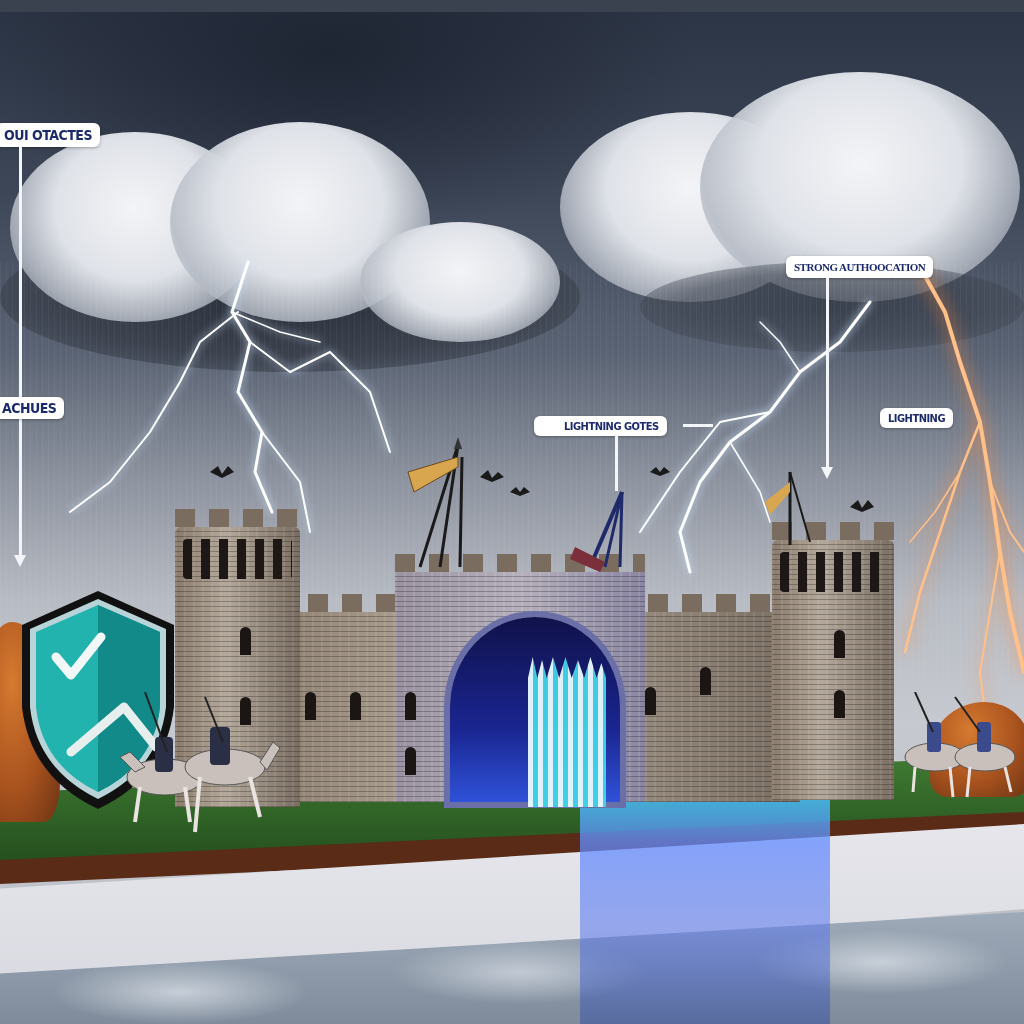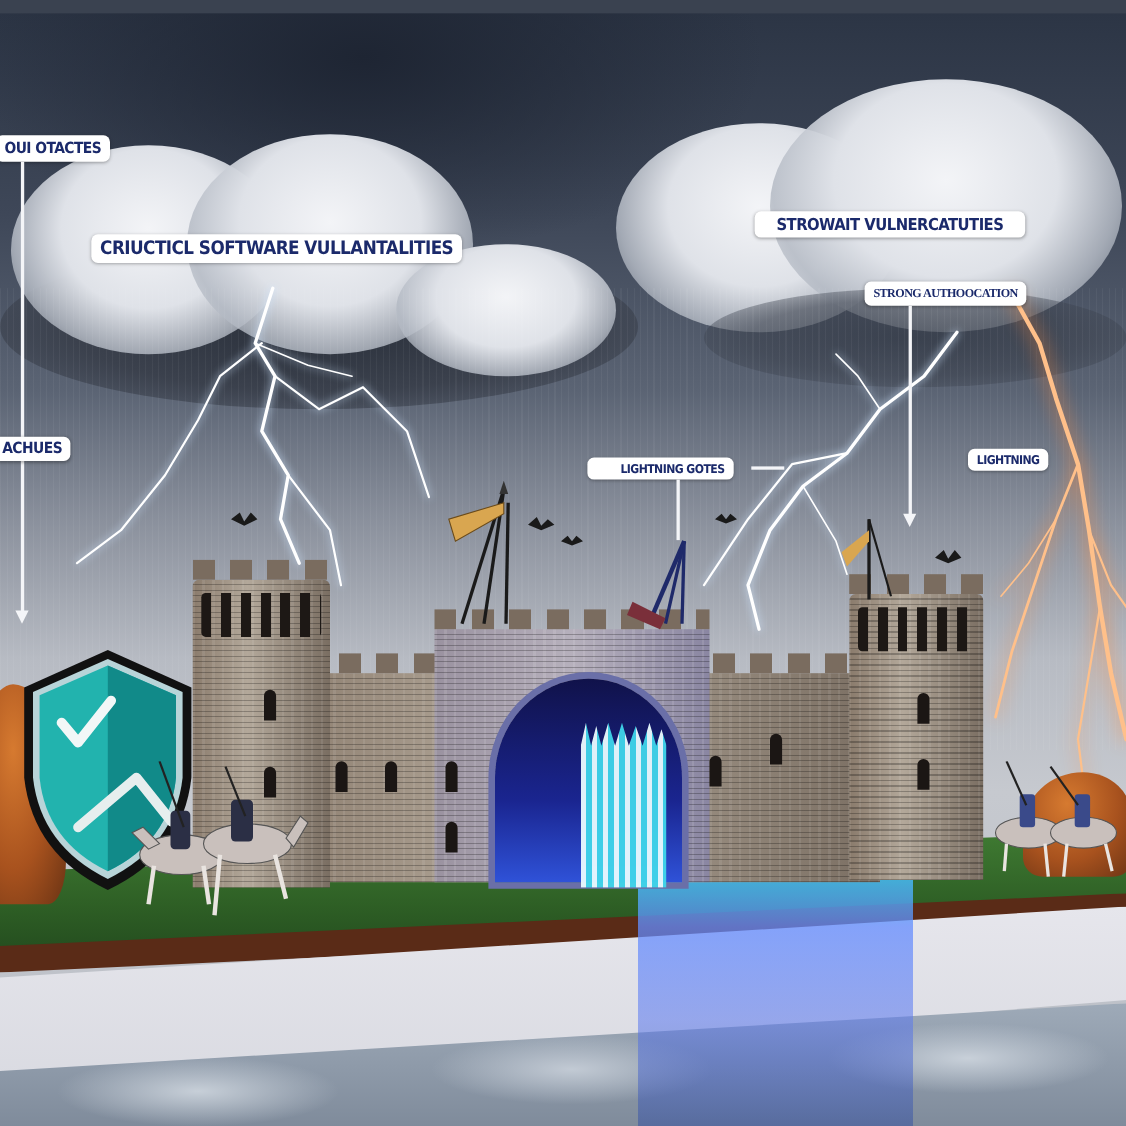--- a/index.html
+++ b/index.html
@@ -242,23 +242,21 @@
         <rect x="82" y="30" width="14" height="30" rx="3"></rect>
       </g>
     <line x1="20" y1="0" x2="38" y2="40" stroke="#222" stroke-width="2"></line>
     <line x1="60" y1="5" x2="85" y2="40" stroke="#222" stroke-width="2"></line>
   </svg>
 
   <div class="label" style="left:-4px;top:111px;height:24px;font-size:14px;">OUI OTACTES</div>
   <div class="pointer" style="left:19px;top:135px;height:410px;"></div>
   <div class="arrowhead" style="left:14px;top:543px;"></div>
 
-  <div class="label" style="left:83px;top:201px;height:26px;font-size:17px;">CRIUCTICL SOFTWARE VULLANTALITIES</div>
-
-  <div class="label" style="left:686px;top:180px;height:24px;font-size:15px;justify-content:center;width:230px;">STROWAIT VULNERCATUTIES</div>
+
 
   <div class="label" style="left:786px;top:244px;height:22px;font-size:11px;font-family:Liberation Serif, serif;">STRONG AUTHOOCATION</div>
   <div class="pointer" style="left:826px;top:266px;height:190px;"></div>
   <div class="arrowhead" style="left:821px;top:455px;"></div>
 
   <div class="label" style="left:-6px;top:385px;height:22px;font-size:14px;">ACHUES</div>
 
   <div class="label" style="left:534px;top:404px;height:20px;font-size:11px;padding-left:30px;">LIGHTNING GOTES</div>
   <div class="pointer-h" style="left:683px;top:412px;width:30px;"></div>
   <div class="pointer" style="left:615px;top:424px;height:55px;"></div>

